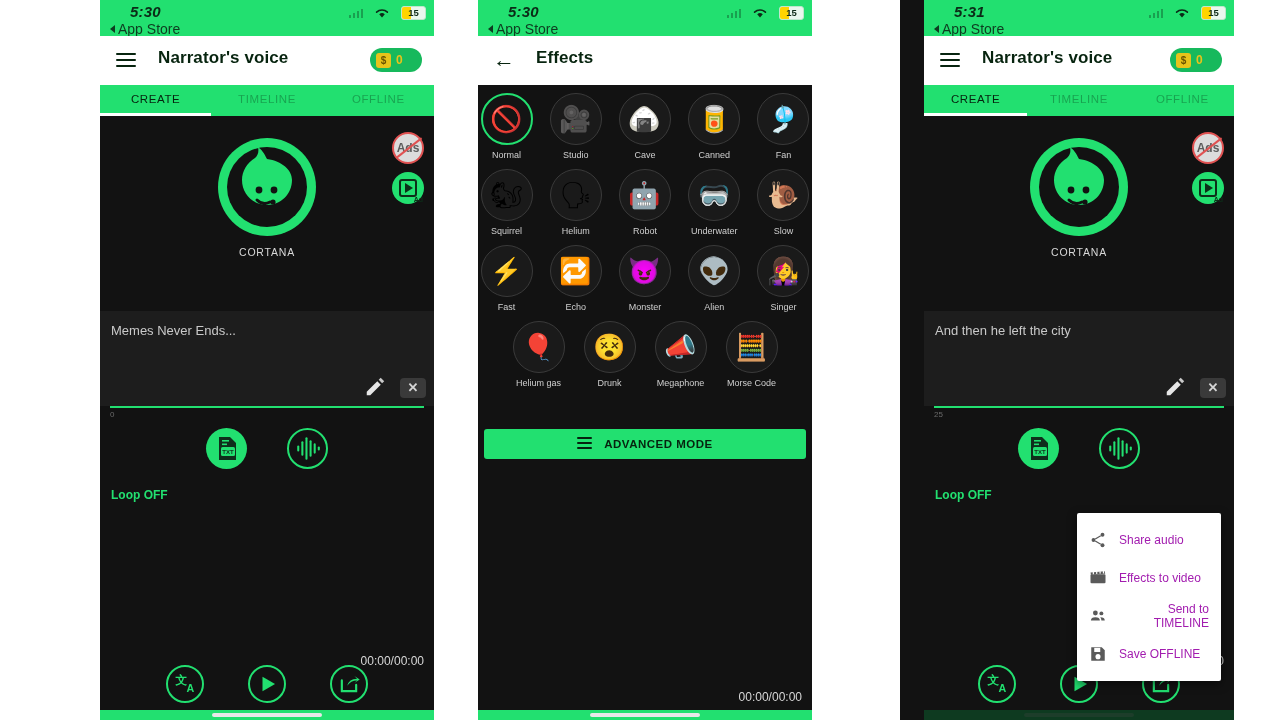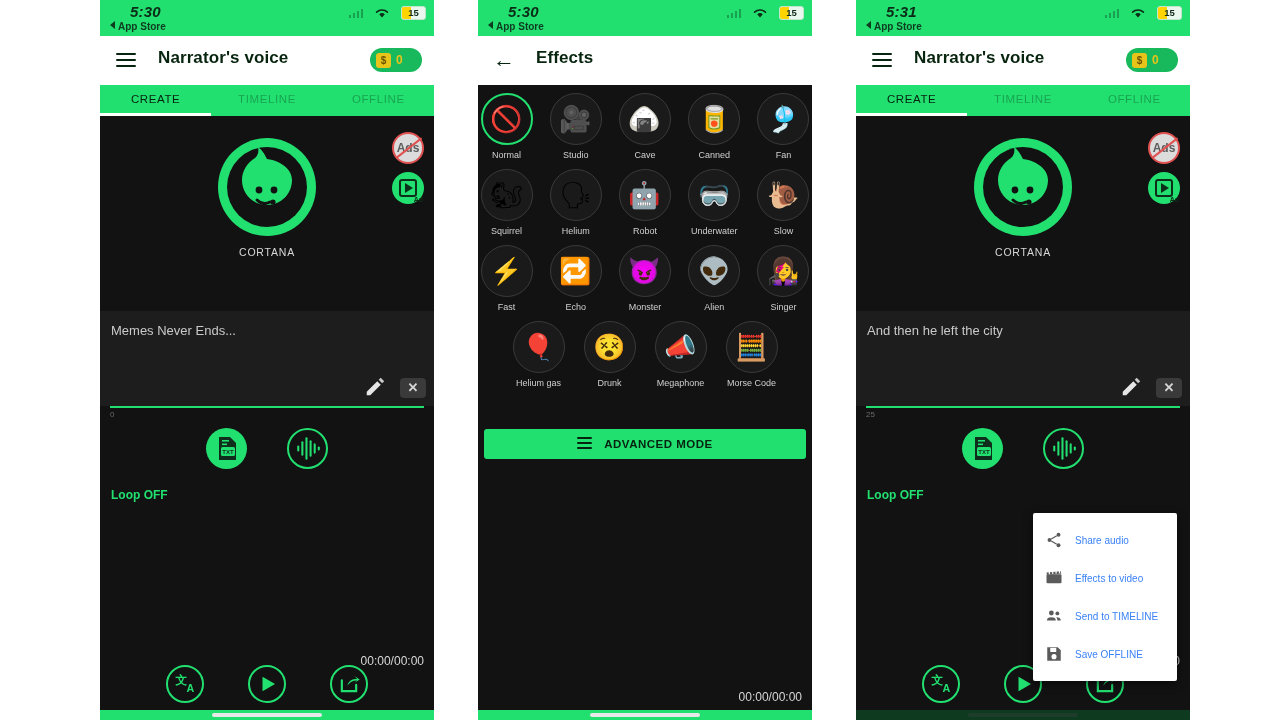--- a/index.html
+++ b/index.html
@@ -10,34 +10,34 @@
     overflow: hidden;
   }
   #stage { position: relative; width: 1280px; height: 720px; background:#fff; }
 
   .phone {
     position: absolute; top: 0; height: 720px; width: 334px;
     background: #121212; overflow: hidden;
   }
   #phone1 { left: 100px; }
   #phone2 { left: 478px; }
-  #phone3 { left: 856px; }
+  #phone3 { left: 900px; padding-left: 24px; }
 
   
   .statusbar {
     position: relative; height: 36px; background: #22E070;
     color: #0c2d18;
   }
   .sb-time {
     position: absolute; left: 30px; top: 3px;
     font-size: 15px; font-weight: bold; color: #0b2b17; letter-spacing: .2px; font-style: italic;
   }
   .sb-appstore {
     position: absolute; left: 10px; top: 21px;
-    font-size: 10px; font-weight: bold; color: #0e3c20;
+    font-size: 14px; font-weight: normal; color: #0e3c20;
   }
   .sb-appstore .tri {
     display:inline-block; width:0; height:0; vertical-align: 1px;
     border-top: 4px solid transparent; border-bottom: 4px solid transparent;
     border-right: 5px solid #0e3c20; margin-right: 3px;
   }
   .sb-right { position: absolute; right: 8px; top: 6px; display: flex; align-items: center; gap: 11px; }
   .sb-dots { display:flex; gap:1.5px; align-items:flex-end; height:10px; opacity:.35; }
   .sb-dots i { display:block; width:2.5px; background:#0b2b17; }
   .sb-dots i:nth-child(1){height:3px}.sb-dots i:nth-child(2){height:5px}
@@ -200,21 +200,21 @@
   
   .menu {
     position:absolute; right: 13px; top: 397px; width: 144px;
     background:#ffffff; border-radius: 2px;
     box-shadow: 0 3px 10px rgba(0,0,0,.55); padding: 8px 0; z-index: 20;
   }
   .menuitem {
     display:flex; align-items:center; gap: 12px; height: 38px; padding: 0 12px; cursor:pointer;
   }
   .menuitem .mi-icon { width: 18px; height: 18px; color:#5a5a5a; flex:none; }
-  .menuitem .mi-label { font-size: 10px; color:#3b82f6; }
+  .menuitem .mi-label { font-size: 12px; color:#a21caf;text-align:right; }
 </style>
 </head>
 <body>
 
 <div id="stage">
 
   <div class="phone" id="phone1">
     <div class="statusbar">
       <div class="sb-time">5:30</div>
       <div class="sb-appstore"><span class="tri"></span><span>App Store</span></div>

